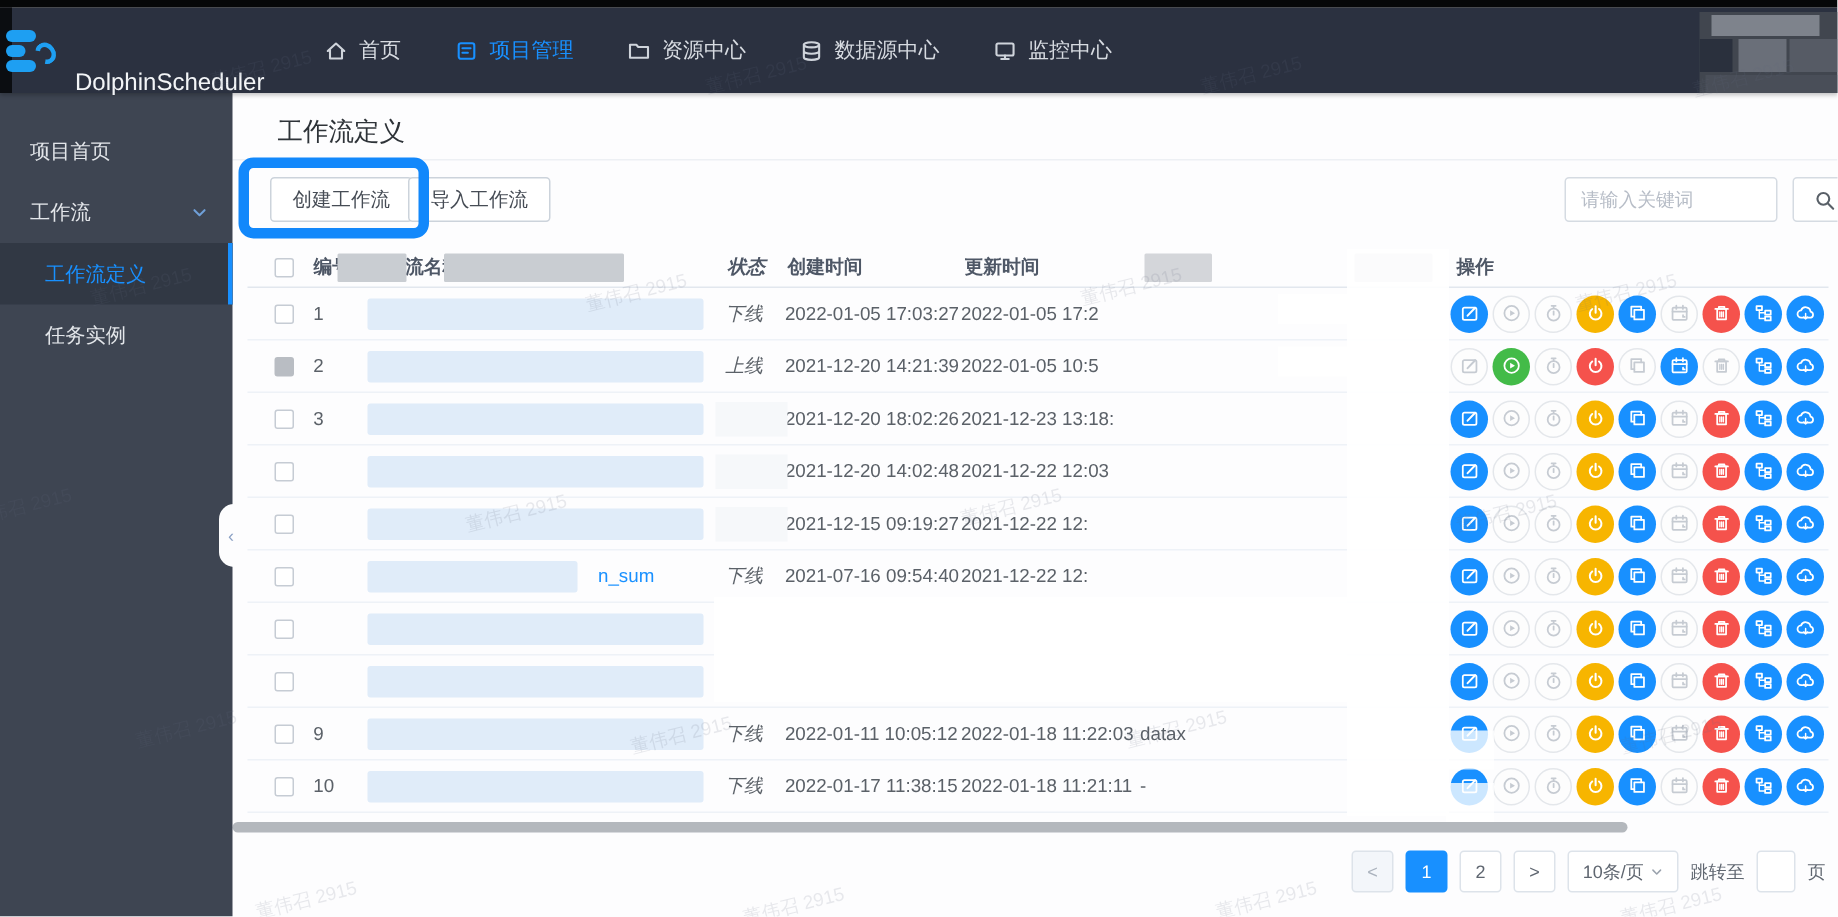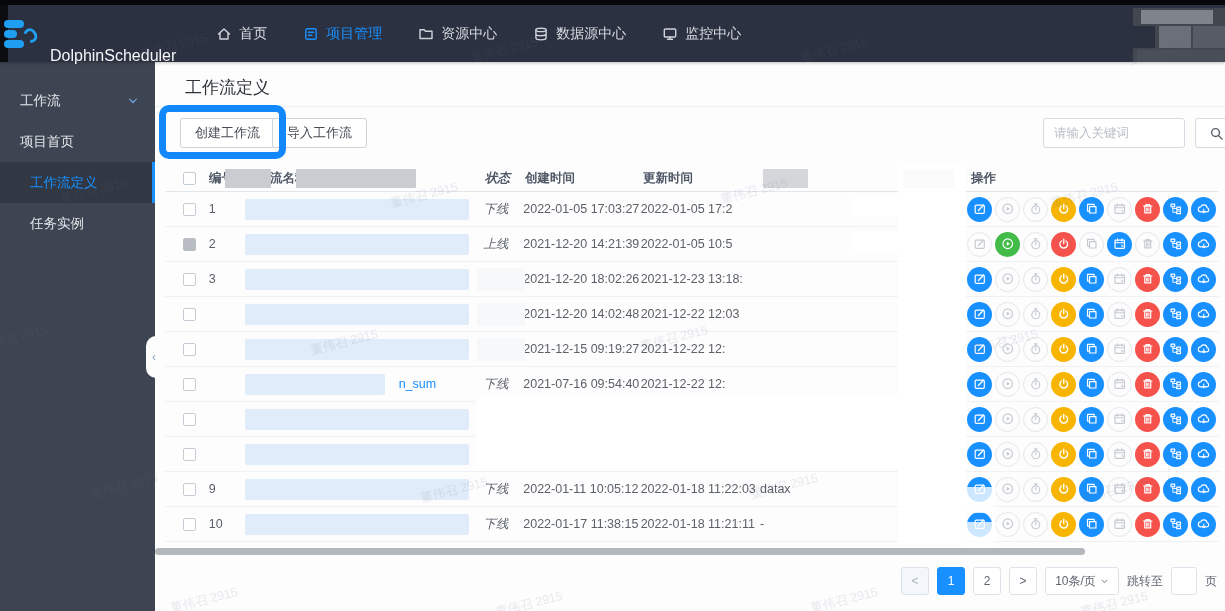--- a/index.html
+++ b/index.html
@@ -195,29 +195,29 @@
     <i class="ub1"></i>
       <i class="ub2"></i>
       <i class="ub3"></i>
       <i class="ub4"></i>
       <i class="ub5"></i>
   </div>
 </div>
 
 <div class="sidebar">
     <div class="side-item">
+      <span>项目首页</span>
+    </div>
+    <div class="side-item">
       <span>工作流</span>
       <span class="chev">
         <svg viewBox="0 0 16 16" fill="none" stroke="currentColor" stroke-width="1.4" stroke-linecap="round" stroke-linejoin="round">
           <path d="M3.5 5.5L8 10l4.5-4.5" stroke-width="1.8"></path>
         </svg>
       </span>
-    </div>
-    <div class="side-item">
-      <span>项目首页</span>
     </div>
     <div class="side-item sub active">
       <span>工作流定义</span>
     </div>
     <div class="side-item sub">
       <span>任务实例</span>
     </div>
   </div>
 <div class="collapse-notch">
   <span>‹</span>

